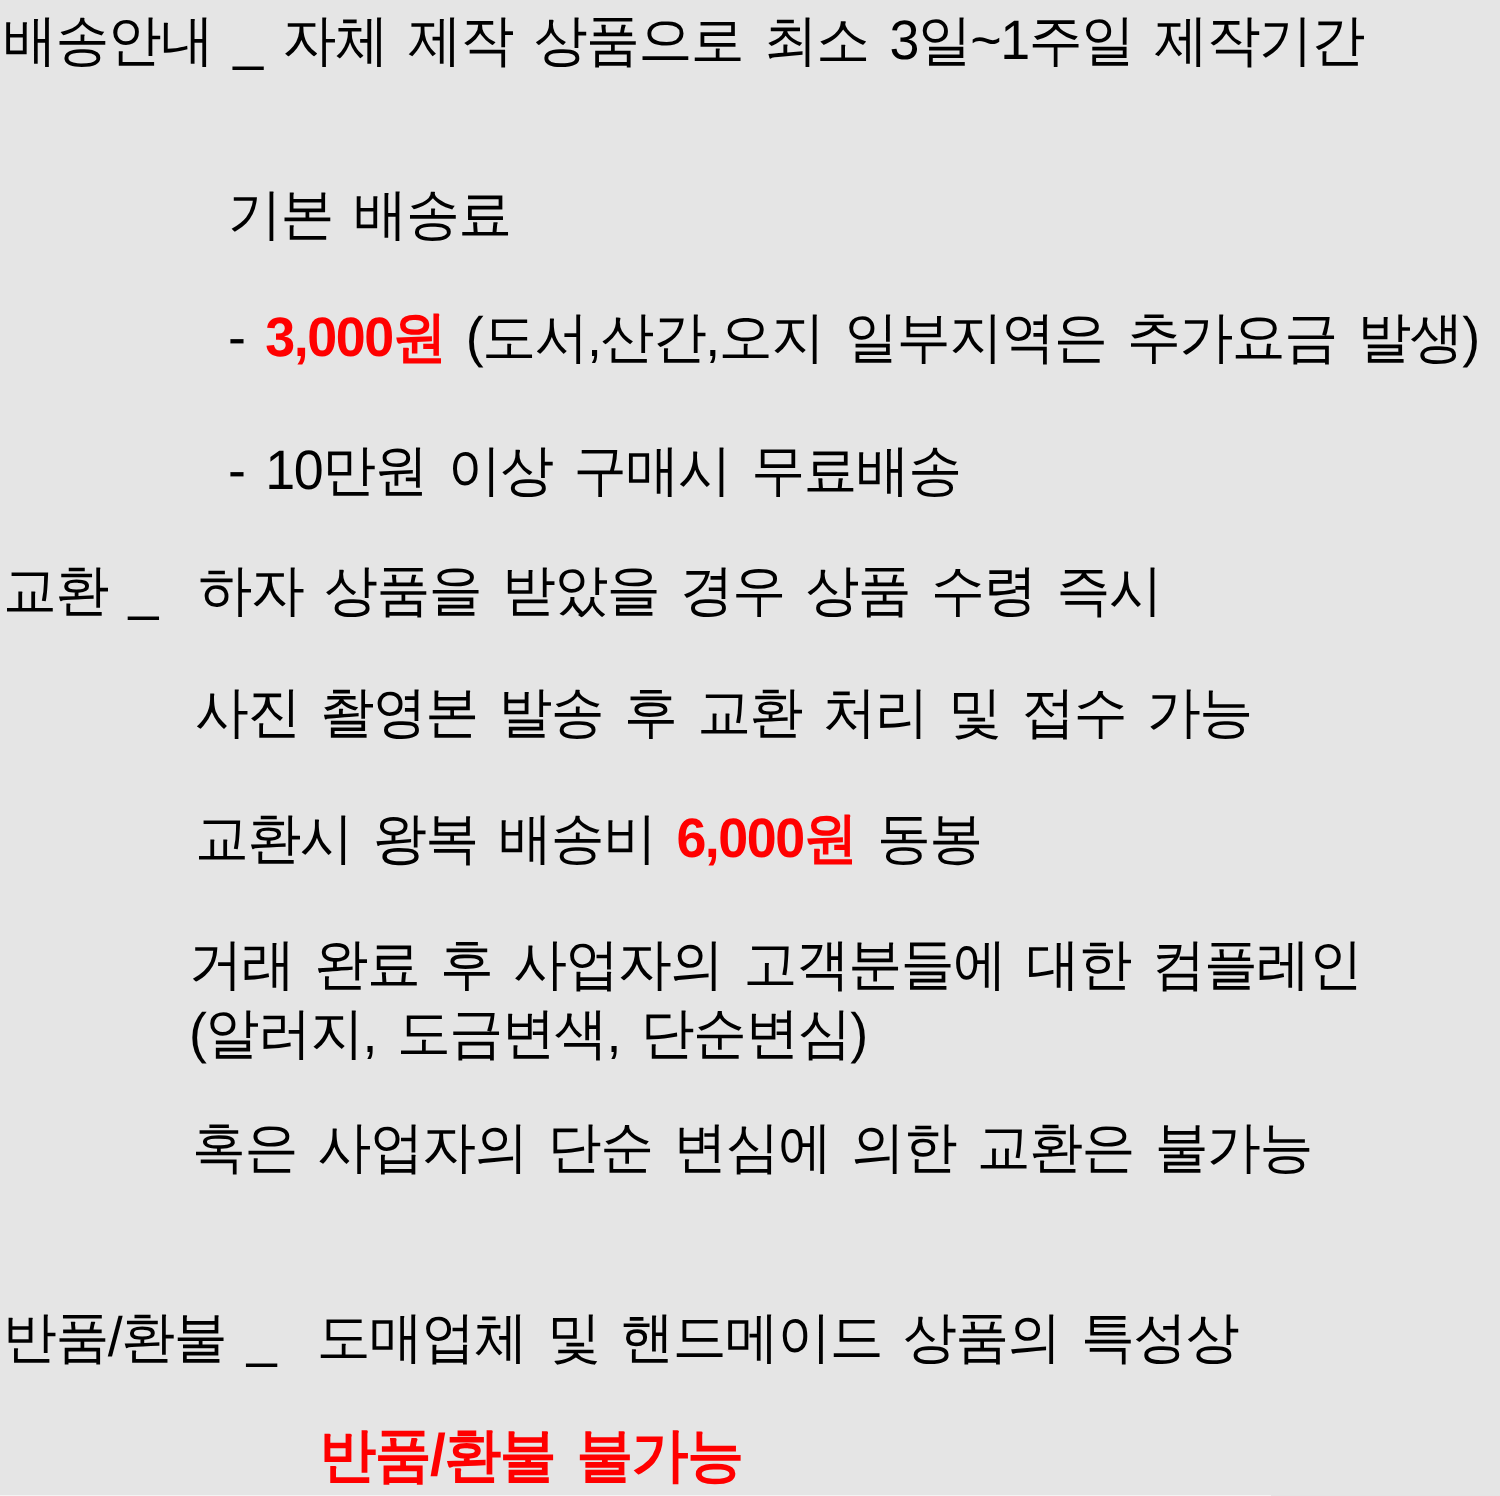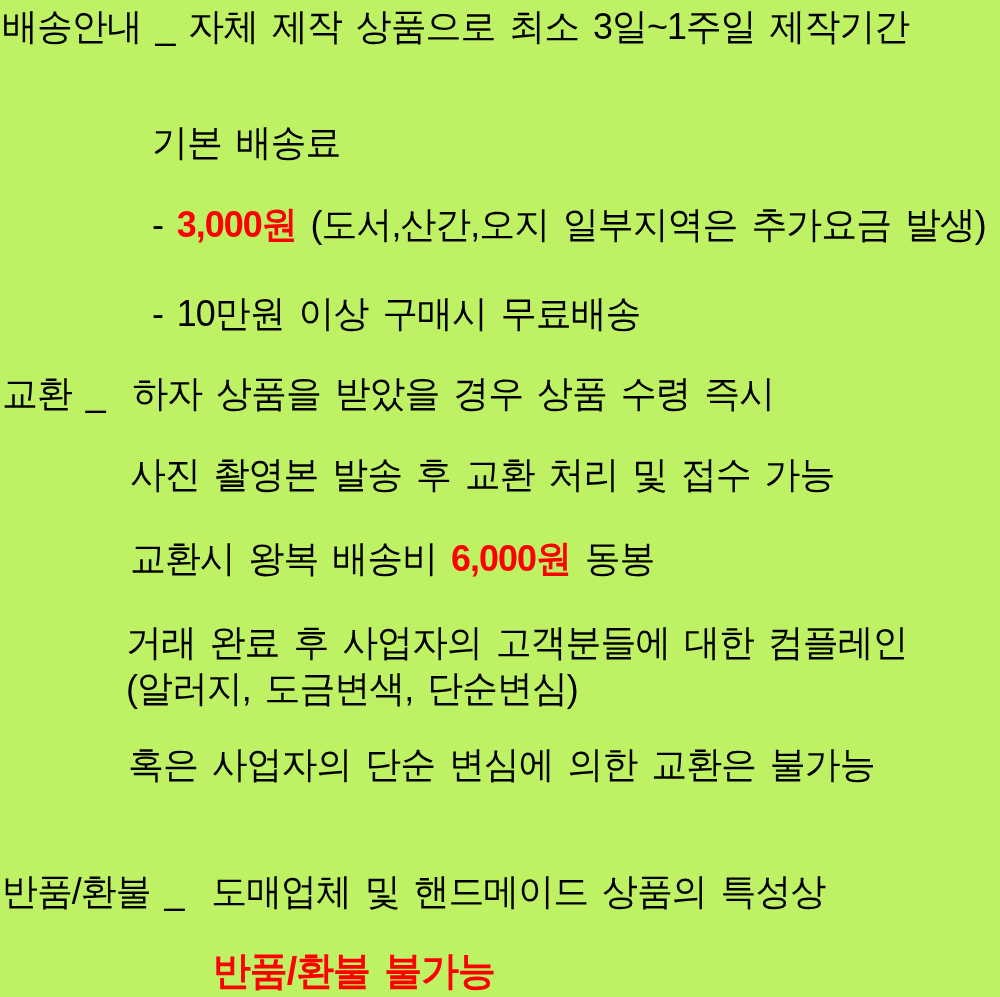--- a/index.html
+++ b/index.html
@@ -6,21 +6,21 @@
   html, body {
     width: 1000px;
     height: 997px;
     background: #ffffff;
     font-family: "Liberation Sans", "DejaVu Sans", sans-serif;
   }
   .doc {
     position: relative;
     width: 1000px;
     height: 997px;
-    background: #bef264;
+    background: #e5e5e5;
     overflow: hidden;
     color: #000000;
   }
   .line {
     position: absolute;
     white-space: pre;
     font-size: 37px;
     line-height: 46px;
     letter-spacing: -1px;
     word-spacing: 5px;

